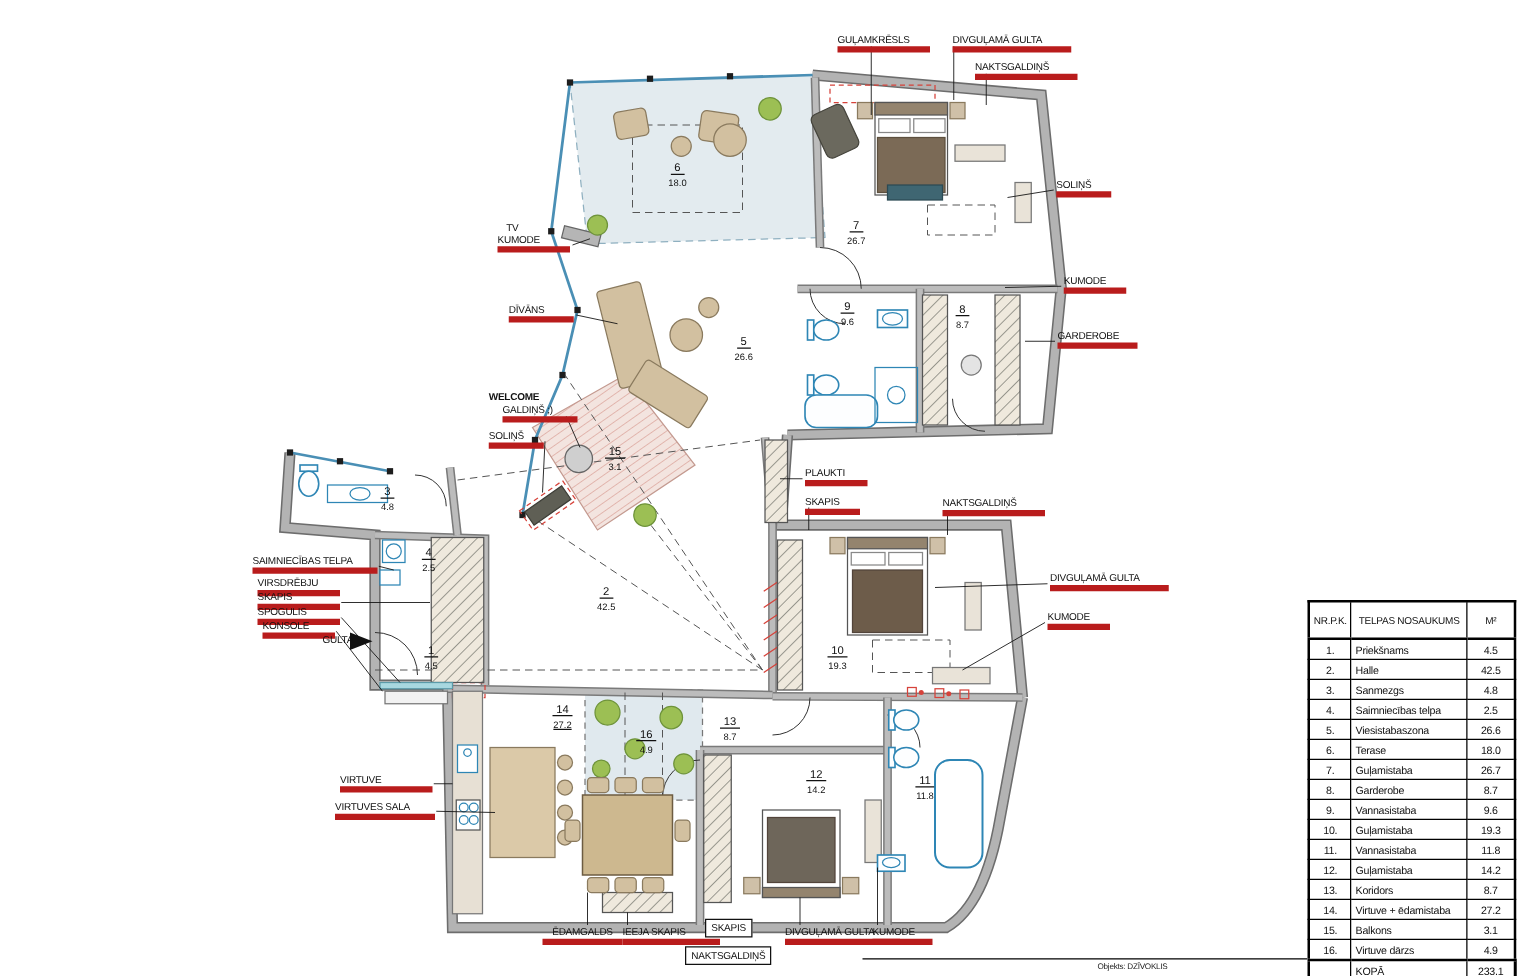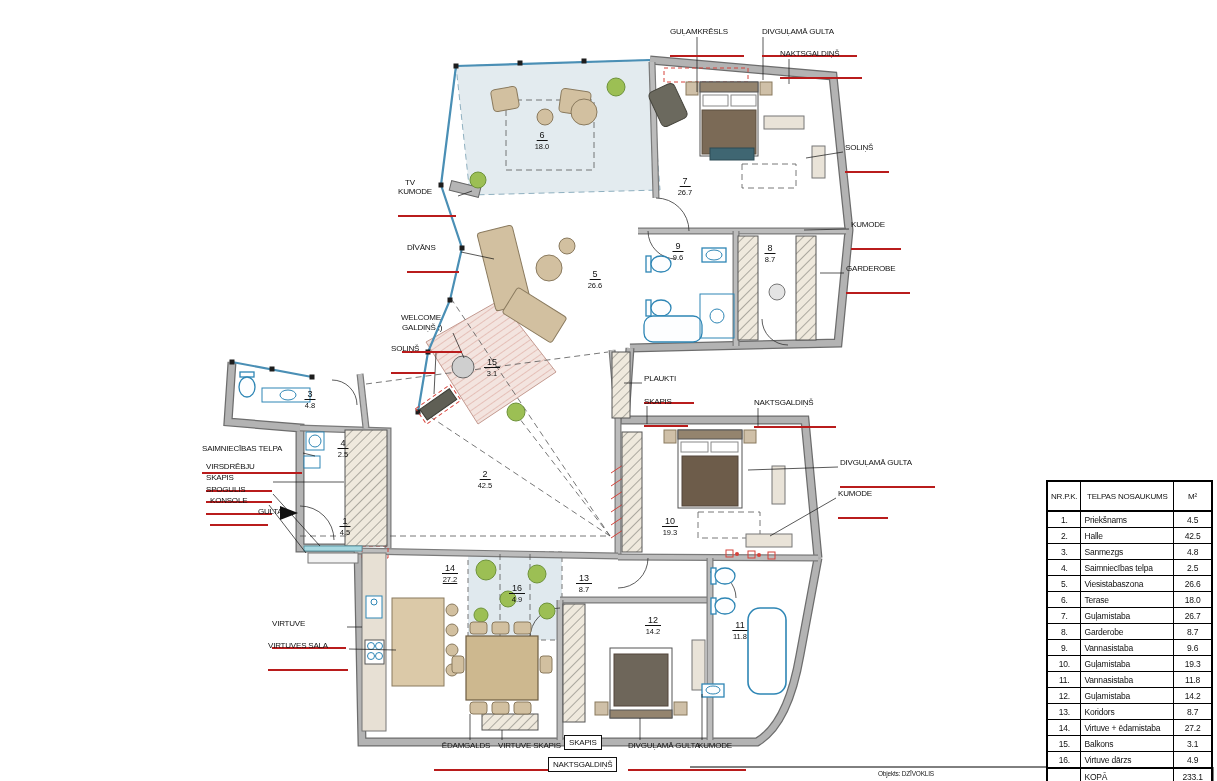--- a/index.html
+++ b/index.html
@@ -1,21 +1,21 @@
 <!DOCTYPE html>
 <html><head>
 <meta charset="utf-8">
 <style>
   html,body{margin:0;padding:0;background:#fff;}
   .stage{position:relative;width:1217px;height:781px;background:#fff;overflow:hidden;
          font-family:"Liberation Sans",sans-serif;color:#111;}
   .plan-svg{position:absolute;left:0;top:0;width:1217px;height:781px;}
   .layer{position:absolute;left:0;top:0;width:1217px;height:781px;pointer-events:none;}
   .ann{position:absolute;font-size:8px;line-height:9px;letter-spacing:-0.2px;white-space:nowrap;color:#111;}
-  .ann.u{border-bottom:2px solid #b91c1c;padding-bottom:19px;}
+  .ann.u{border-bottom:5px solid #b91c1c;padding-bottom:1px;}
   .ann.boxed{border:1px solid #111;background:#fff;padding:2px 4px;}
   .room{position:absolute;transform:translateX(-50%);text-align:center;}
   .room .rn{display:inline-block;font-size:9px;line-height:10px;border-bottom:1px solid #111;padding:0 3px;}
   .room .ra{font-size:7.5px;line-height:9px;}
   table.areas{position:absolute;left:1046px;top:480px;width:167px;border-collapse:collapse;
               border:2px solid #000;background:#fff;font-size:8.5px;letter-spacing:-0.2px;}
   table.areas th,table.areas td{border:1px solid #000;padding:1px 3px;height:13px;font-weight:normal;}
   table.areas thead th{height:26px;border-bottom:2px solid #000;font-size:8px;text-align:center;}
   .c-nr{width:24px;text-align:center;}
   .c-name{width:99px;text-align:left;}
@@ -307,38 +307,38 @@
   <div class="layer" id="ann-layer">
       <div class="ann u" style="left: 670px; top: 27px; min-width: 74px;">GUĻAMKRĒSLS</div>
       <div class="ann u" style="left: 762px; top: 27px; min-width: 95px;">DIVGUĻAMĀ GULTA</div>
       <div class="ann u" style="left: 780px; top: 49px; min-width: 82px;">NAKTSGALDIŅŠ</div>
       <div class="ann u" style="left: 845px; top: 143px; min-width: 44px;">SOLIŅŠ</div>
       <div class="ann u" style="left: 851px; top: 220px; min-width: 50px;">KUMODE</div>
       <div class="ann u" style="left: 846px; top: 264px; min-width: 64px;">GARDEROBE</div>
       <div class="ann" style="left: 405px; top: 178px;">TV</div>
       <div class="ann u" style="left: 398px; top: 187px; min-width: 58px;">KUMODE</div>
       <div class="ann u" style="left: 407px; top: 243px; min-width: 52px;">DĪVĀNS</div>
-      <div class="ann" style="left: 401px; top: 313px;">WELCOME</div>
+      <div class="ann" style="left: 391px; top: 313px; font-weight: bold;">WELCOME</div>
       <div class="ann u" style="left: 402px; top: 323px; min-width: 60px;">GALDIŅŠ ;)</div>
       <div class="ann u" style="left: 391px; top: 344px; min-width: 44px;">SOLIŅŠ</div>
       <div class="ann u" style="left: 644px; top: 374px; min-width: 50px;">PLAUKTI</div>
       <div class="ann u" style="left: 644px; top: 397px; min-width: 44px;">SKAPIS</div>
       <div class="ann u" style="left: 754px; top: 398px; min-width: 82px;">NAKTSGALDIŅŠ</div>
       <div class="ann u" style="left: 840px; top: 458px; min-width: 95px;">DIVGUĻAMĀ GULTA</div>
       <div class="ann u" style="left: 838px; top: 489px; min-width: 50px;">KUMODE</div>
       <div class="ann u" style="left: 202px; top: 444px; min-width: 100px;">SAIMNIECĪBAS TELPA</div>
       <div class="ann u" style="left: 206px; top: 462px; min-width: 66px;">VIRSDRĒBJU</div>
       <div class="ann u" style="left: 206px; top: 473px; min-width: 66px;">SKAPIS</div>
       <div class="ann u" style="left: 206px; top: 485px; min-width: 66px;">SPOGULIS</div>
       <div class="ann u" style="left: 210px; top: 496px; min-width: 58px;">KONSOLE</div>
       <div class="ann" style="left: 258px; top: 507px;">GULTA</div>
       <div class="ann u" style="left: 272px; top: 619px; min-width: 74px;">VIRTUVE</div>
       <div class="ann u" style="left: 268px; top: 641px; min-width: 80px;">VIRTUVES SALA</div>
       <div class="ann u" style="left: 434px; top: 741px; min-width: 64px; text-align: center;">ĒDAMGALDS</div>
-      <div class="ann u" style="left: 498px; top: 741px; min-width: 78px;">VIRTUVE SKAPIS</div>
+      <div class="ann u" style="left: 498px; top: 741px; min-width: 78px;">IEEJA SKAPIS</div>
       <div class="ann boxed" style="left: 564px; top: 735px;">SKAPIS</div>
       <div class="ann boxed" style="left: 548px; top: 757px;">NAKTSGALDIŅŠ</div>
       <div class="ann u" style="left: 628px; top: 741px; min-width: 92px;">DIVGUĻAMĀ GULTA</div>
       <div class="ann u" style="left: 698px; top: 741px; min-width: 48px;">KUMODE</div>
     </div>
   <div class="layer" id="room-layer">
       <div class="room" style="left: 345px; top: 510px;"><div class="rn">1</div><div class="ra">4.5</div></div>
       <div class="room" style="left: 485px; top: 463px;"><div class="rn">2</div><div class="ra">42.5</div></div>
       <div class="room" style="left: 310px; top: 383px;"><div class="rn">3</div><div class="ra">4.8</div></div>
       <div class="room" style="left: 343px; top: 432px;"><div class="rn">4</div><div class="ra">2.5</div></div>

